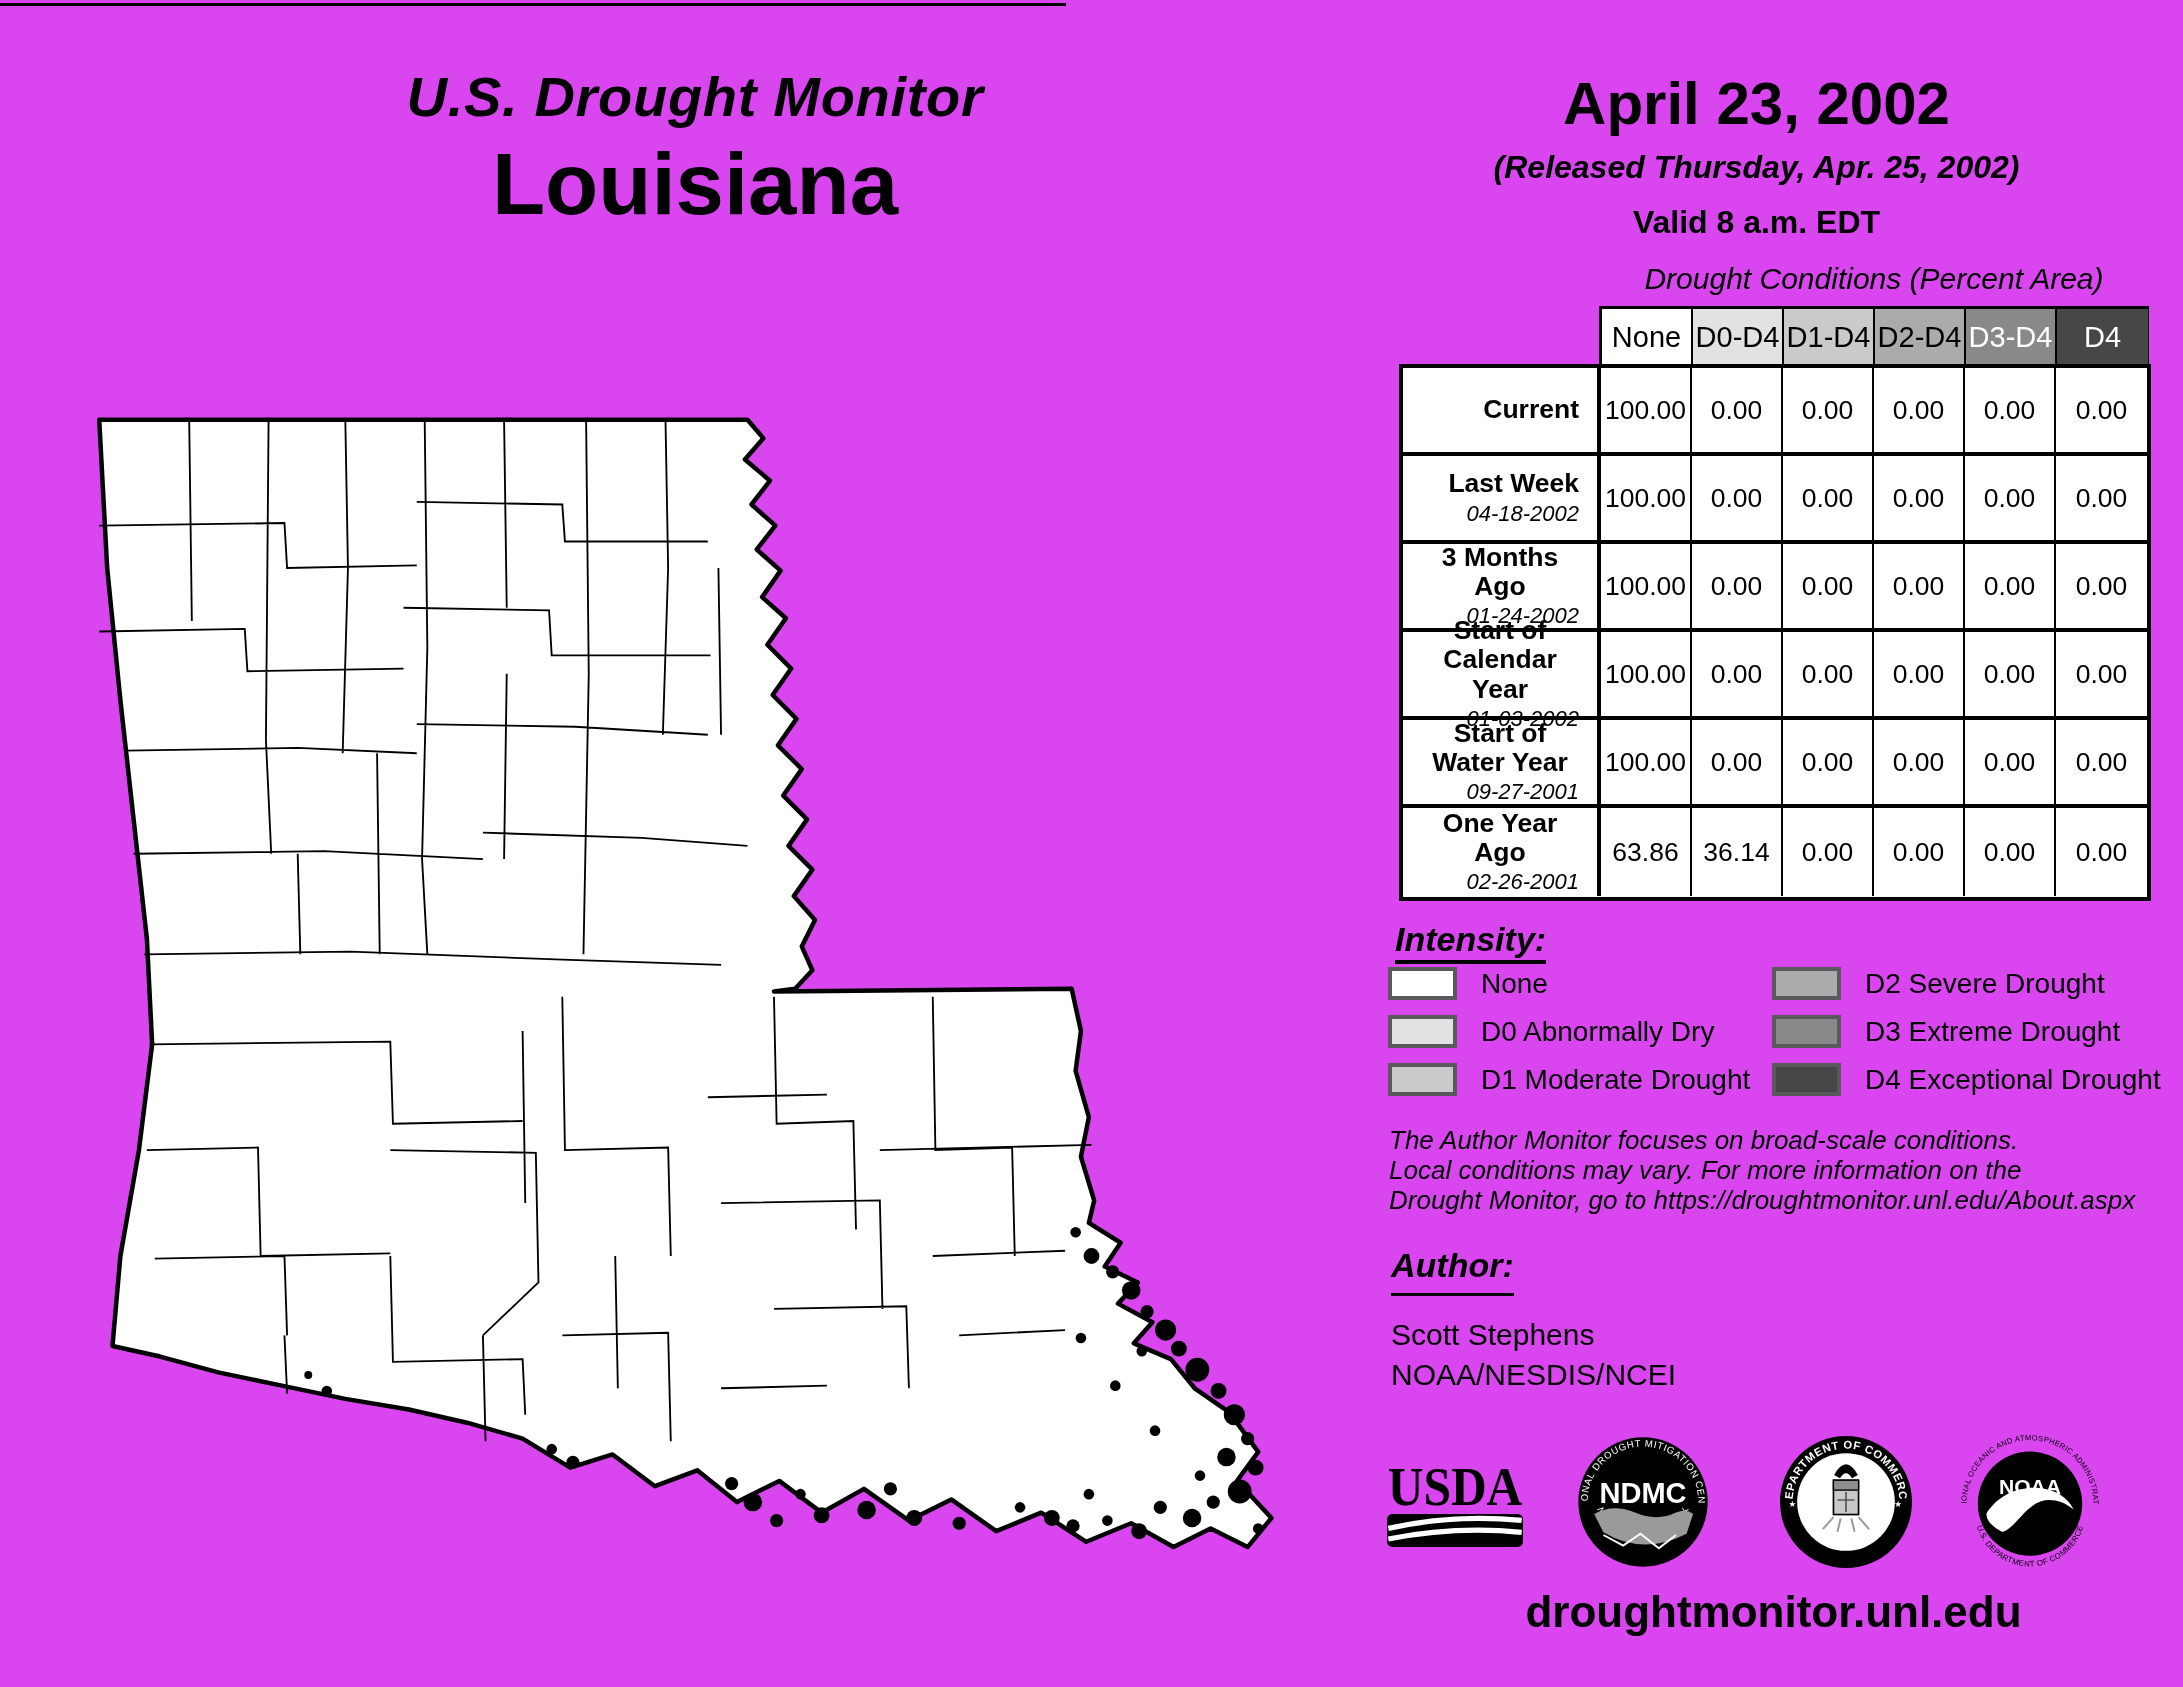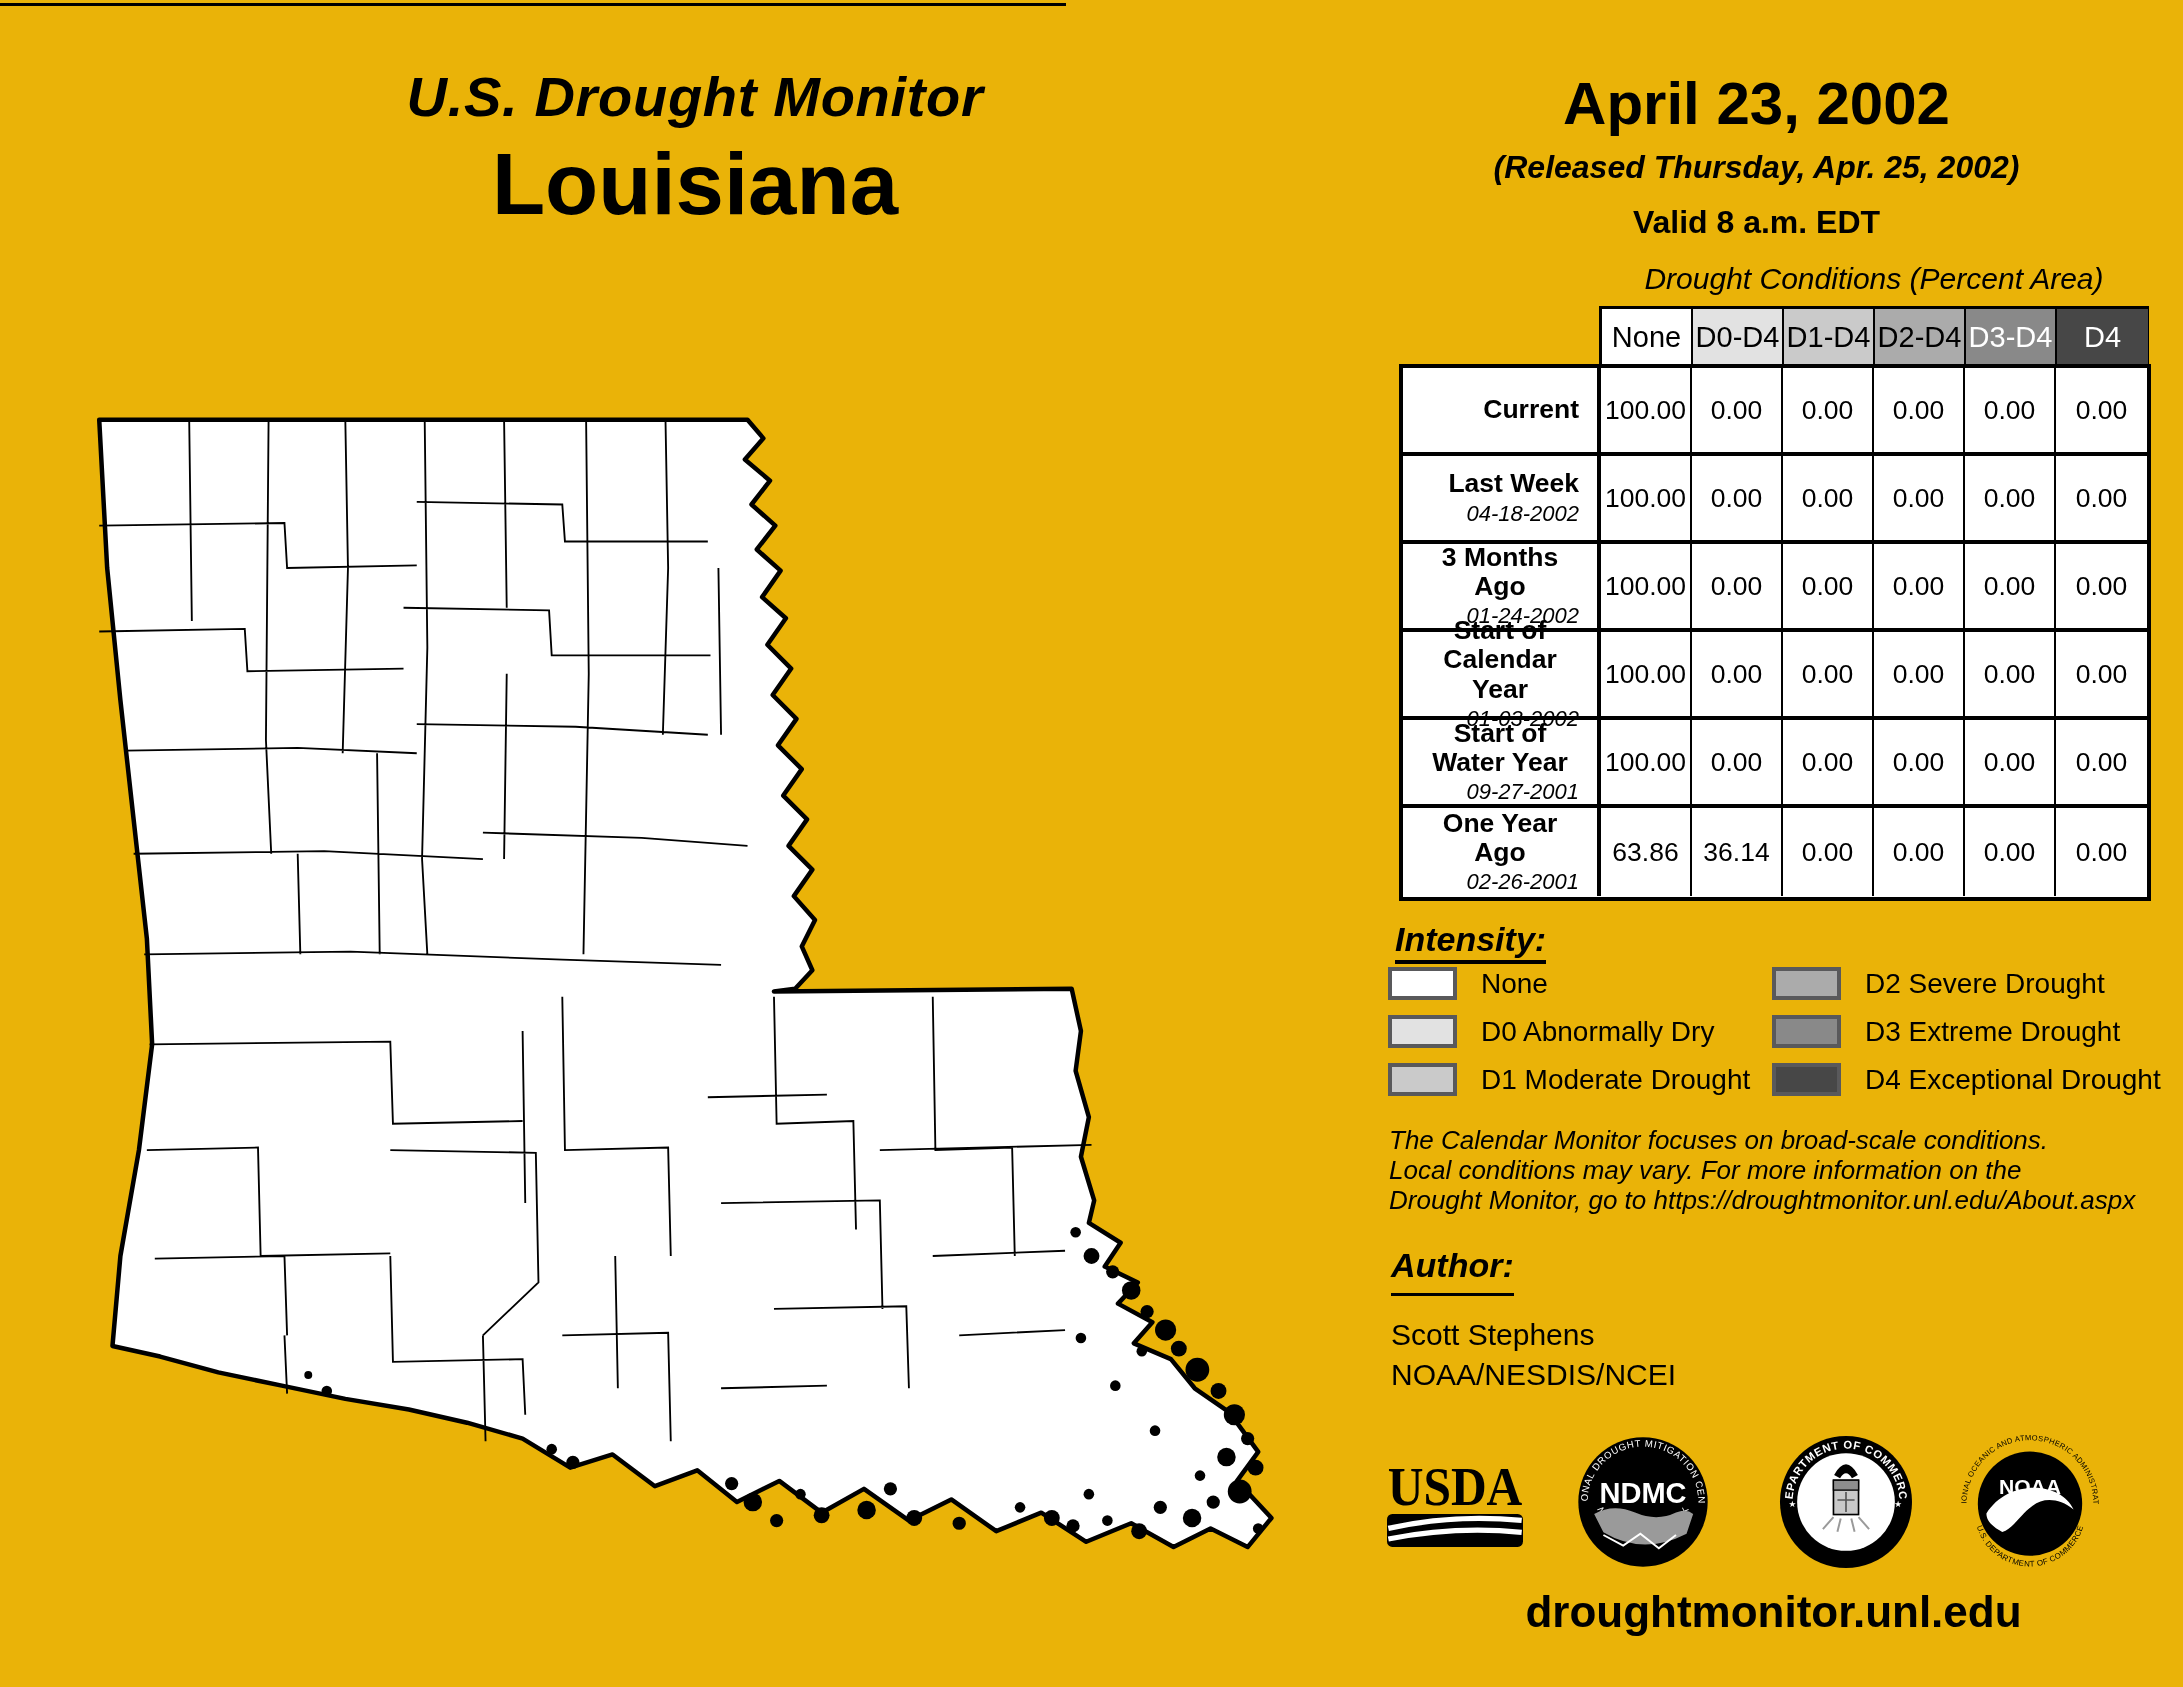--- a/index.html
+++ b/index.html
@@ -1,16 +1,16 @@
 <!DOCTYPE html>
 <html style="font-size:10.6px"><head>
 <meta charset="utf-8">
 <style>
   html,body{margin:0;padding:0;background:#fff;}
-  .page{position:relative;width:2183px;height:1687px;background:#eab308;overflow:hidden;
+  .page{position:relative;width:2183px;height:1687px;background:#d946ef;overflow:hidden;
         font-family:"Liberation Sans",sans-serif;color:#000;}
   .abs{position:absolute;}
 
   .topline{position:absolute;left:0;top:2.6px;width:1066px;height:3.3px;background:#000;}
 
   
   .title-block{position:absolute;left:245px;top:64px;width:900px;text-align:center;}
   .t1{font-size:56px;font-weight:bold;font-style:italic;letter-spacing:0.7px;}
   .t2{font-size:87px;font-weight:bold;margin-top:5px;}
 
@@ -265,21 +265,21 @@
       <span class="swatch" style="background: rgb(137, 137, 137);"></span>
       <span class="leg-label">D3 Extreme Drought</span>
     </div>
     <div class="leg-item">
       <span class="swatch" style="background: rgb(71, 71, 71);"></span>
       <span class="leg-label">D4 Exceptional Drought</span>
     </div>
   </div>
 
   <div class="disclaimer">
-    <div>The Calendar Monitor focuses on broad-scale conditions.</div>
+    <div>The Author Monitor focuses on broad-scale conditions.</div>
     <div>Local conditions may vary. For more information on the</div>
     <div>Drought Monitor, go to https://droughtmonitor.unl.edu/About.aspx</div>
   </div>
 
   <div class="author-h">Author:</div>
   <div class="author-n">Scott Stephens</div>
   <div class="author-a">NOAA/NESDIS/NCEI</div>
 
   <svg class="logo" style="left:1387px;top:1453px" width="136" height="98" viewBox="0 0 206 148">
     <text x="1" y="78" class="serif" font-size="84" font-weight="bold" textLength="204" lengthAdjust="spacingAndGlyphs">USDA</text>

